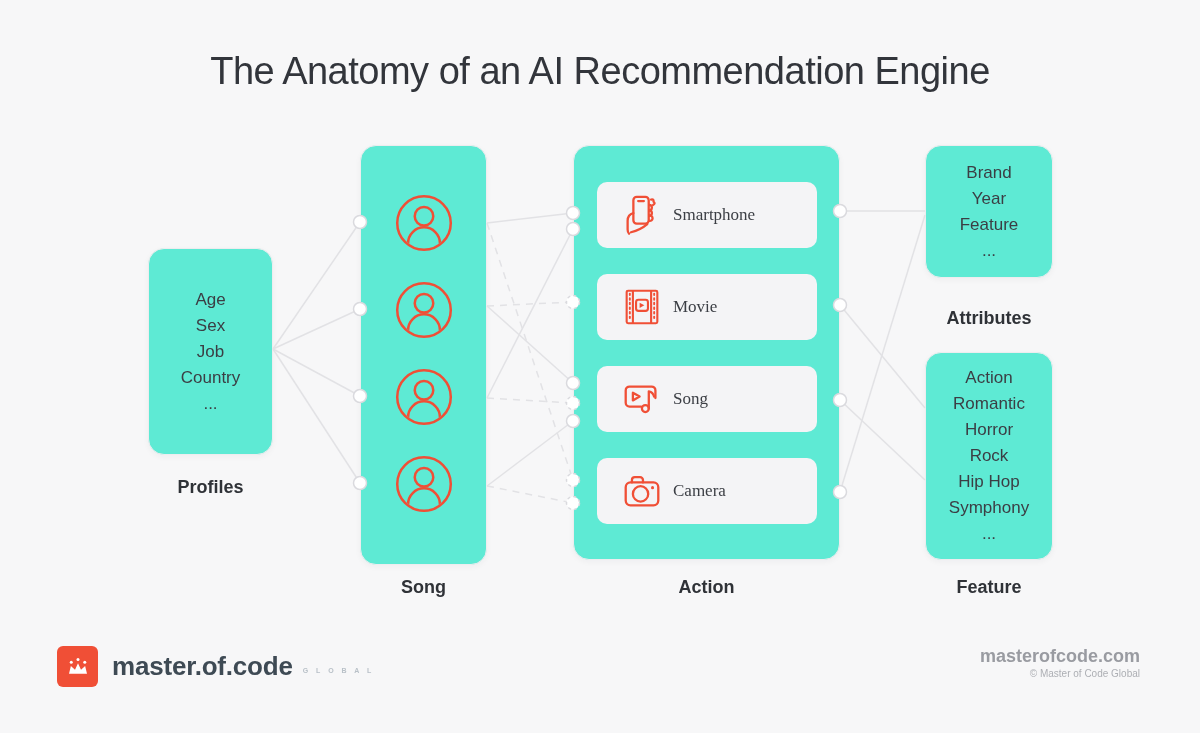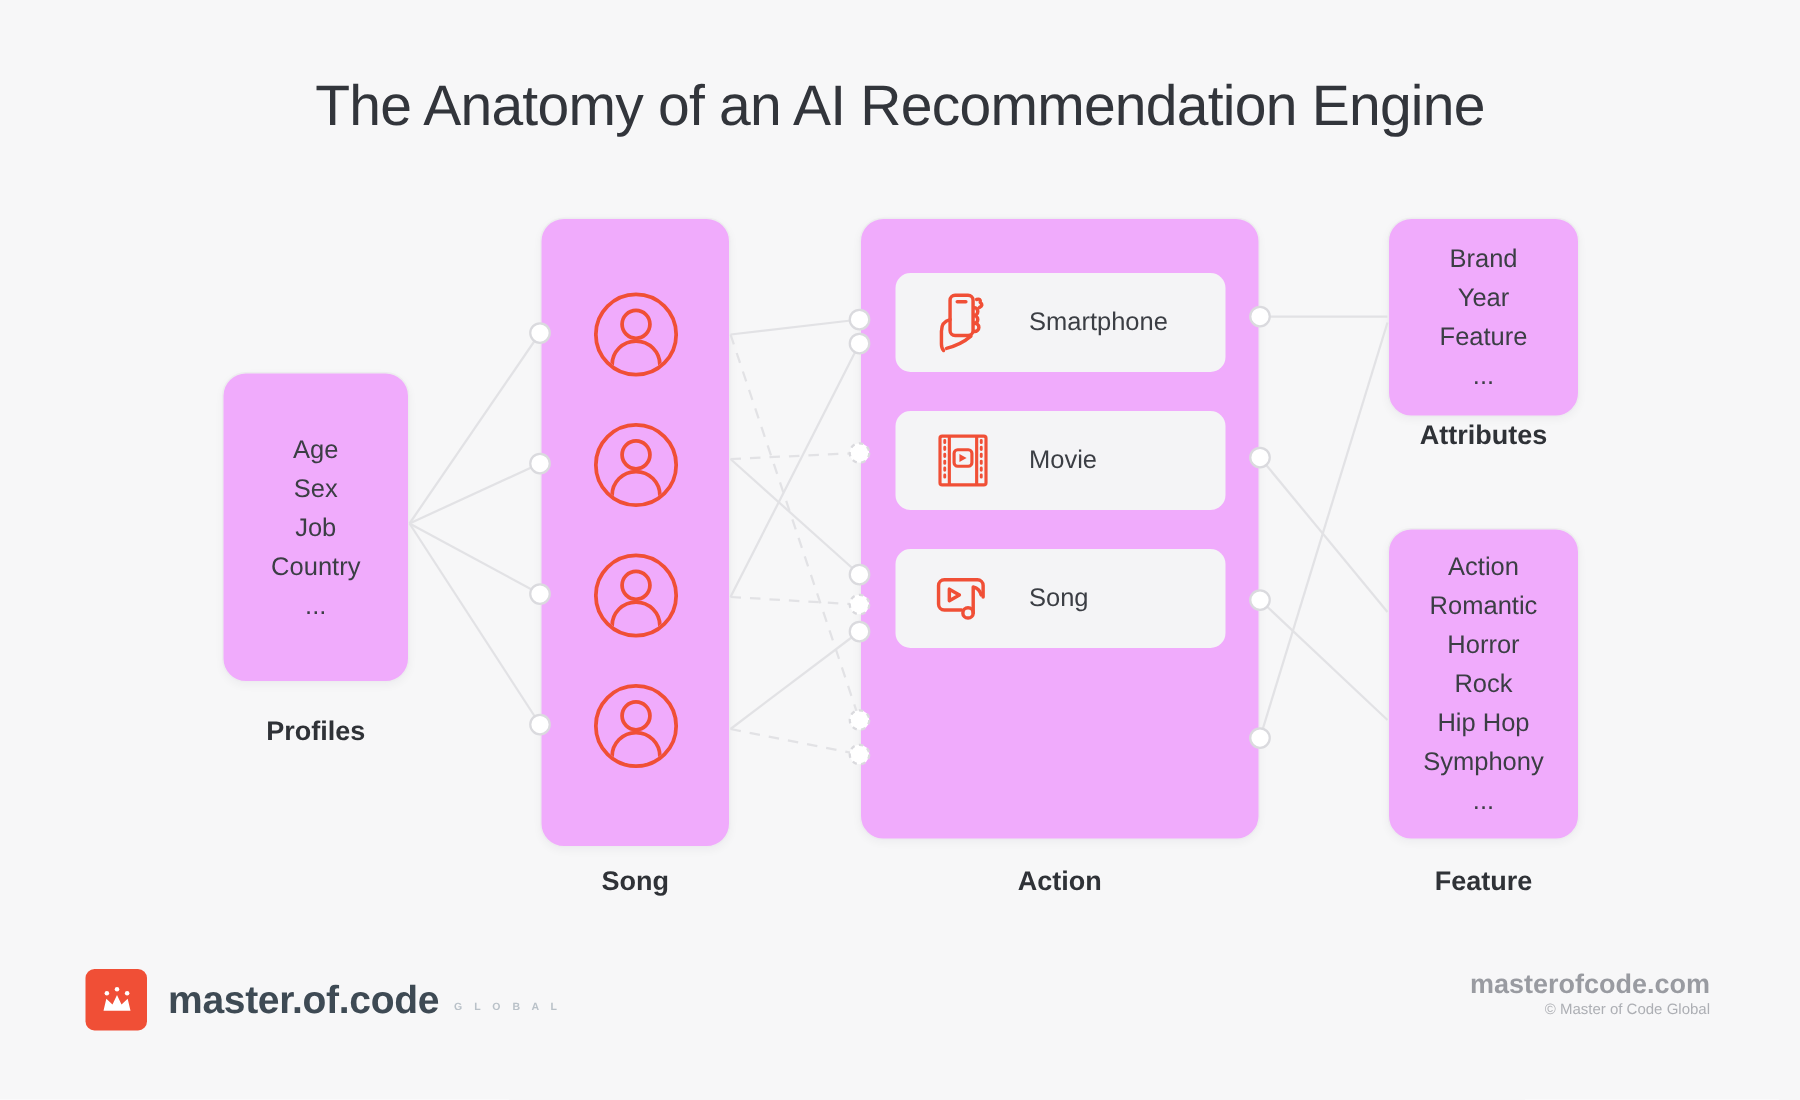--- a/index.html
+++ b/index.html
@@ -1,42 +1,42 @@
 <!DOCTYPE html>
 <html style="--accent: #F04F36;"><head>
 <meta charset="utf-8">
 <style>
   html,body{margin:0;padding:0;}
   body{width:1200px;height:733px;overflow:hidden;font-family:"Liberation Sans",sans-serif;}
   .canvas{position:relative;width:1200px;height:733px;background:#f7f7f8;}
   .title{position:absolute;top:50px;left:0;width:1200px;text-align:center;
          font-size:38px;font-weight:400;letter-spacing:-0.5px;color:#32353b;margin:0;}
   #wires{position:absolute;left:0;top:0;width:1200px;height:733px;pointer-events:none;z-index:3;}
-  .panel{position:absolute;background:#f0abfc;border:1px solid #ededef;border-radius:16px;
+  .panel{position:absolute;background:#5eead4;border:1px solid #ededef;border-radius:16px;
          box-shadow:0 2px 6px rgba(30,30,40,0.04);box-sizing:border-box;z-index:2;}
   .textbox{display:flex;flex-direction:column;justify-content:center;align-items:center;
            font-size:17px;line-height:26px;color:#3b3e44;text-align:center;}
   .profiles-box{left:148px;top:248px;width:125px;height:207px;}
   .users-panel{left:360px;top:145px;width:127px;height:420px;}
   .items-panel{left:573px;top:145px;width:267px;height:415px;}
   .attributes-box{left:925px;top:145px;width:128px;height:133px;}
   .contents-box{left:925px;top:352px;width:128px;height:208px;}
   .panel-label{position:absolute;font-size:18px;font-weight:700;color:#2f3237;text-align:center;z-index:2;}
   .lbl-profiles{left:148px;top:477px;width:125px;}
   .lbl-users{left:360px;top:577px;width:127px;}
   .lbl-items{left:573px;top:577px;width:267px;}
-  .lbl-attributes{left:925px;top:280px;width:128px;}
+  .lbl-attributes{left:925px;top:308px;width:128px;}
   .lbl-contents{left:925px;top:577px;width:128px;}
   .users-list{position:absolute;left:0;top:0;width:100%;height:100%;}
   .user-icon{position:absolute;left:34px;width:58px;height:58px;color:var(--accent,#f04f36);}
   .user-icon:nth-child(1){top:48px;} .user-icon:nth-child(2){top:135px;}
   .user-icon:nth-child(3){top:222px;} .user-icon:nth-child(4){top:309px;}
   .items-list{position:absolute;left:23px;top:36px;width:220px;}
   .item-card{position:relative;width:220px;height:66px;margin-bottom:26px;background:#f4f4f6;
-             border-radius:10px;display:flex;align-items:center;padding-left:22px;box-sizing:border-box;gap:21px;}
+             border-radius:10px;display:flex;align-items:center;padding-left:22px;box-sizing:border-box;gap:8px;font-family:Liberation Serif, serif;}
   .item-icon{width:46px;height:46px;flex:0 0 46px;color:var(--accent,#f04f36);}
   .item-icon svg,.user-icon svg{width:100%;height:100%;display:block;}
   .item-label{font-size:17px;color:#3b3e44;}
   .footer-left{position:absolute;left:57px;top:646px;display:flex;align-items:center;gap:14px;z-index:2;}
   .logo-mark{width:41px;height:41px;background:var(--accent,#f04f36);border-radius:6px;
              display:flex;align-items:center;justify-content:center;}
   .logo-mark svg{width:30px;height:30px;}
   .logo-text{font-size:26px;font-weight:700;color:#3e4a54;letter-spacing:-0.2px;}
   .logo-suffix{font-size:7px;letter-spacing:3px;color:#b9c1c8;font-weight:700;margin-left:10px;vertical-align:2px;}
   .footer-right{position:absolute;right:60px;top:647px;text-align:right;z-index:2;}
@@ -193,20 +193,31 @@
         <span class="item-icon">
             <svg viewBox="0 0 48 48" fill="none" stroke="currentColor" stroke-width="2.4" stroke-linecap="round" stroke-linejoin="round">
               <path d="M23 32 h-12 a4 4 0 0 1 -4 -4 v-13 a4 4 0 0 1 4 -4 h23 a4 4 0 0 1 4 4 v8"></path>
               <path d="M14.5 17.5 v8 l7 -4 z"></path>
               <circle cx="27.5" cy="34" r="3.6"></circle>
               <path d="M31.1 34 v-18 q4.5 1 5.5 5.5"></path>
             </svg>
           </span>
         <span class="item-label">Song</span>
       </div>
+        <div class="item-card">
+        <span class="item-icon">
+            <svg viewBox="0 0 48 48" fill="none" stroke="currentColor" stroke-width="2.4" stroke-linecap="round" stroke-linejoin="round">
+              <path d="M13.5 15 v-2.5 a3 3 0 0 1 3 -3 h5.5 a3 3 0 0 1 3 3 v2.5"></path>
+              <rect x="7" y="15" width="34" height="24" rx="5"></rect>
+              <circle cx="22.5" cy="27" r="8"></circle>
+              <circle cx="35" cy="20.5" r="1.6" fill="currentColor" stroke="none"></circle>
+            </svg>
+          </span>
+        <span class="item-label">Camera</span>
+      </div>
       </div>
   </div>
   <div class="panel-label lbl-items">Action</div>
 
   <div class="panel textbox attributes-box">
     <div>
         <div class="text-line">Brand</div>
         <div class="text-line">Year</div>
         <div class="text-line">Feature</div>
         <div class="text-line">...</div>

